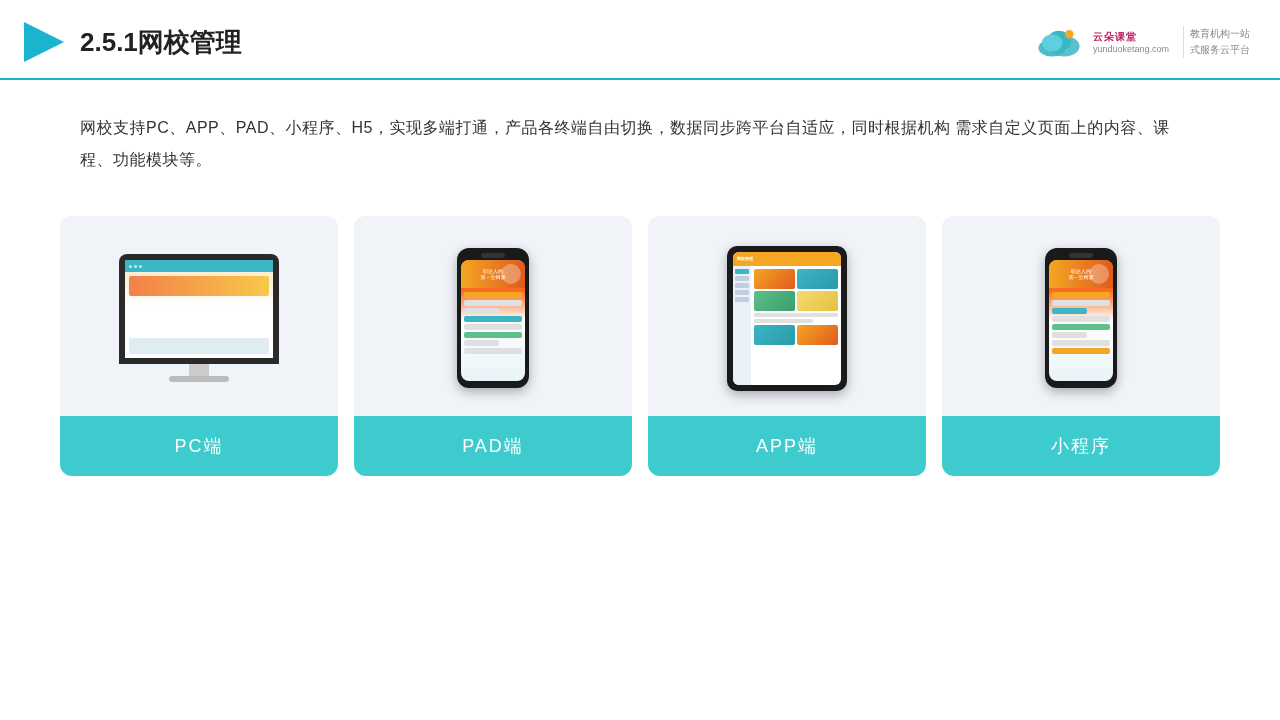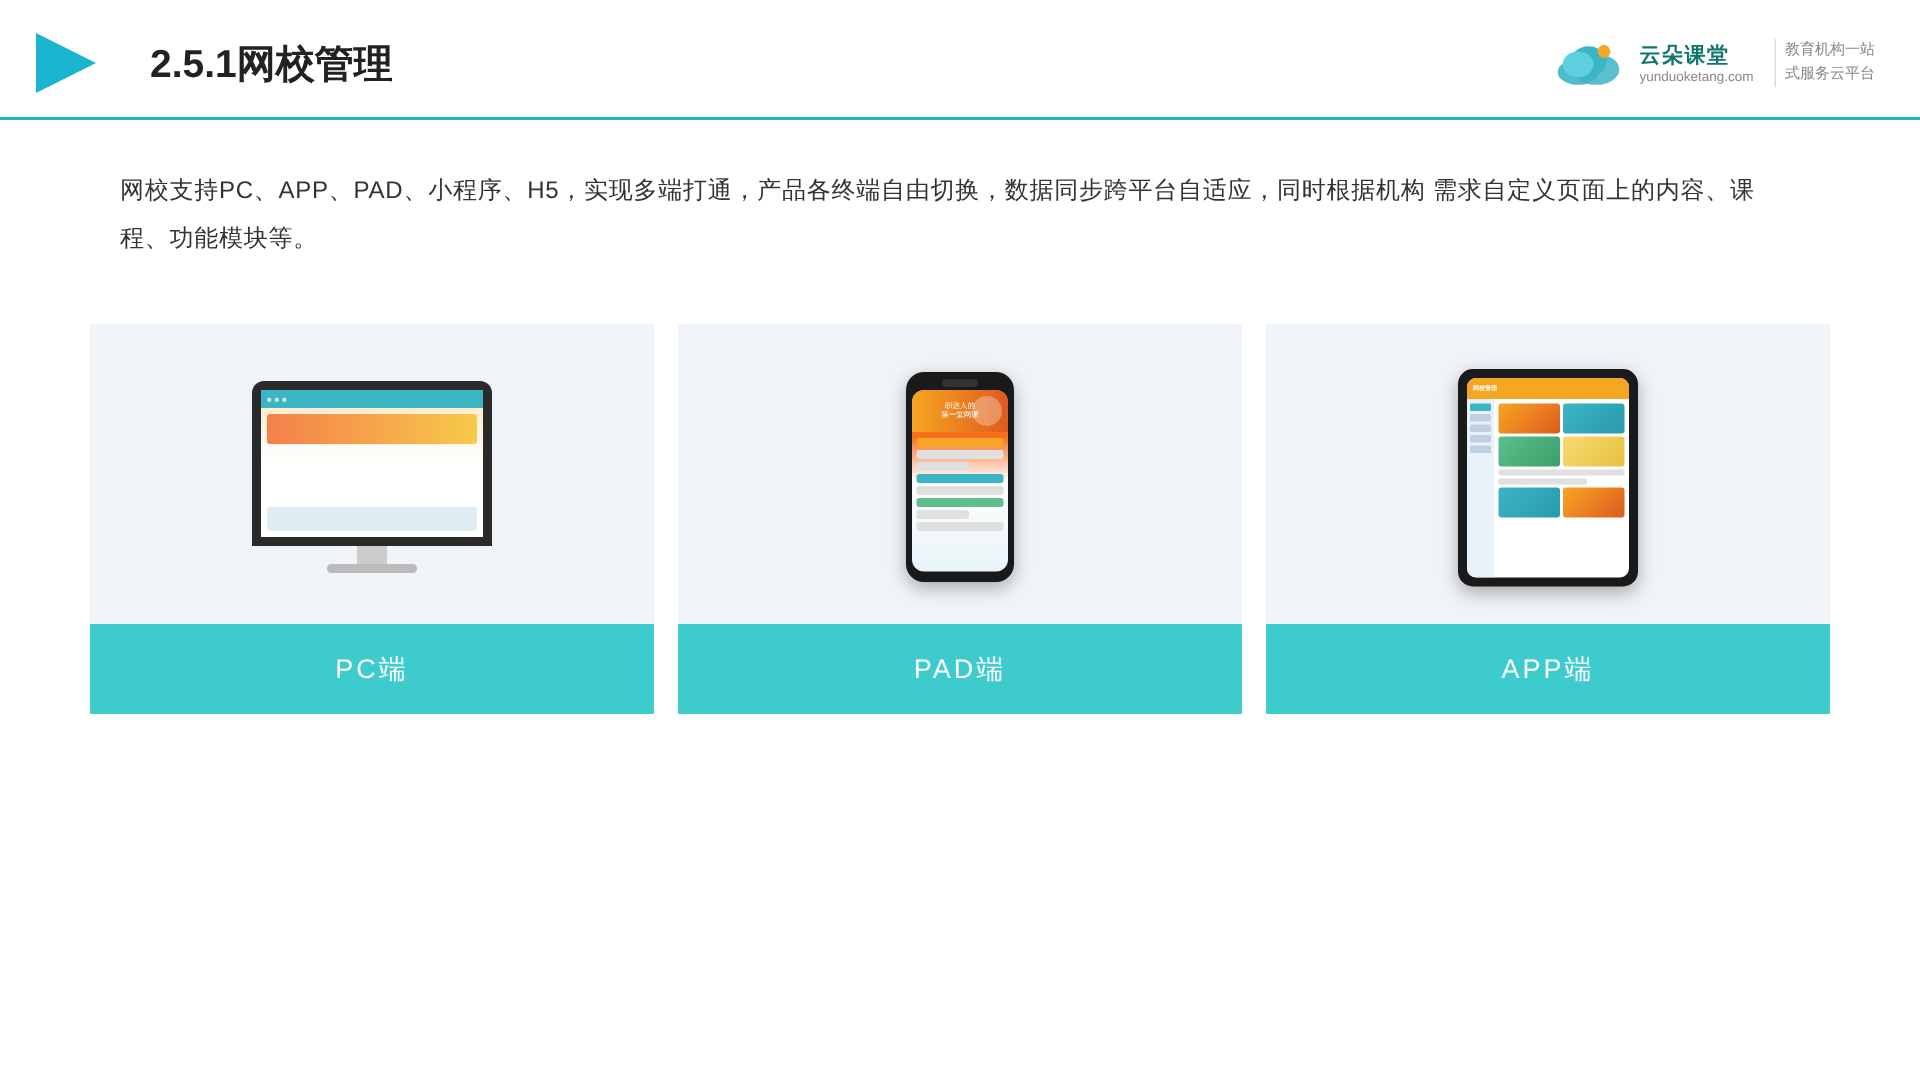--- a/index.html
+++ b/index.html
@@ -16,21 +16,21 @@
     .header {
       display: flex;
       align-items: center;
       justify-content: space-between;
       padding: 18px 30px 12px 20px;
       border-bottom: 2px solid #1ab3d0;
     }
     .header-left {
       display: flex;
       align-items: center;
-      gap: 32px;
+      gap: 12px;
     }
     .play-icon {
       width: 48px;
       height: 48px;
     }
     .page-title {
       font-size: 26px;
       font-weight: bold;
       color: #222;
     }
@@ -57,21 +57,21 @@
     .cards-container {
       display: flex;
       gap: 16px;
       padding: 20px 60px 0 60px;
       justify-content: center;
     }
 
     .card {
       flex: 1;
       background: #f0f4f8;
-      border-radius: 1px;
+      border-radius: 12px;
       overflow: hidden;
       display: flex;
       flex-direction: column;
       min-width: 0;
     }
 
     .card-image-area {
       flex: 1;
       display: flex;
       align-items: center;
@@ -301,21 +301,21 @@
     <svg class="logo-cloud" viewBox="0 0 60 42">
       <ellipse cx="22" cy="28" rx="16" ry="10" fill="#3cb5c4" opacity="0.9"></ellipse>
       <ellipse cx="36" cy="26" rx="18" ry="12" fill="#3cb5c4" opacity="0.85"></ellipse>
       <ellipse cx="30" cy="20" rx="14" ry="12" fill="#3cb5c4"></ellipse>
       <ellipse cx="22" cy="22" rx="12" ry="10" fill="#5dcfe0"></ellipse>
 
       <circle cx="42" cy="12" r="5" fill="#f5a623"></circle>
       <path d="M38 18 Q42 22 46 18" fill="#3cb5c4"></path>
     </svg>
     <div style="display:flex;flex-direction:column;">
-      <span style="font-size:14px;font-weight:bold;color:#0f766e;letter-spacing:1px;">云朵课堂</span>
+      <span style="font-size:10px;font-weight:bold;color:#be185d;letter-spacing:1px;">云朵课堂</span>
       <span style="font-size:9px;color:#888;">yunduoketang.com</span>
     </div>
     <div style="margin-left:6px;font-size:10px;color:#888;line-height:1.6;border-left:1px solid #ddd;padding-left:6px;">
       教育机构一站<br>式服务云平台
     </div>
   </div>
 </div>
 
 <div class="description">
   <p>网校支持PC、APP、PAD、小程序、H5，实现多端打通，产品各终端自由切换，数据同步跨平台自适应，同时根据机构
@@ -399,15 +399,38 @@
                 <div class="tablet-card orange"></div>
               </div>
             </div>
           </div>
         </div>
       </div>
     </div>
     <div class="card-label">APP端</div>
   </div>
 
+  <div class="card">
+    <div class="card-image-area">
+      <div class="phone-frame">
+        <div class="phone-notch"></div>
+        <div class="phone-screen">
+          <div class="phone-screen-top">
+            <div style="color:white;font-size:5px;text-align:center;line-height:1.2;">职达人的<br>第一堂网课</div>
+          </div>
+          <div class="phone-screen-body">
+            <div class="phone-row orange"></div>
+            <div class="phone-row"></div>
+            <div class="phone-row teal short"></div>
+            <div class="phone-row"></div>
+            <div class="phone-row green"></div>
+            <div class="phone-row short"></div>
+            <div class="phone-row"></div>
+            <div class="phone-row orange"></div>
+          </div>
+        </div>
+      </div>
+    </div>
+    <div class="card-label">小程序</div>
+  </div>
 
 
 </div>
 
 </body></html>

